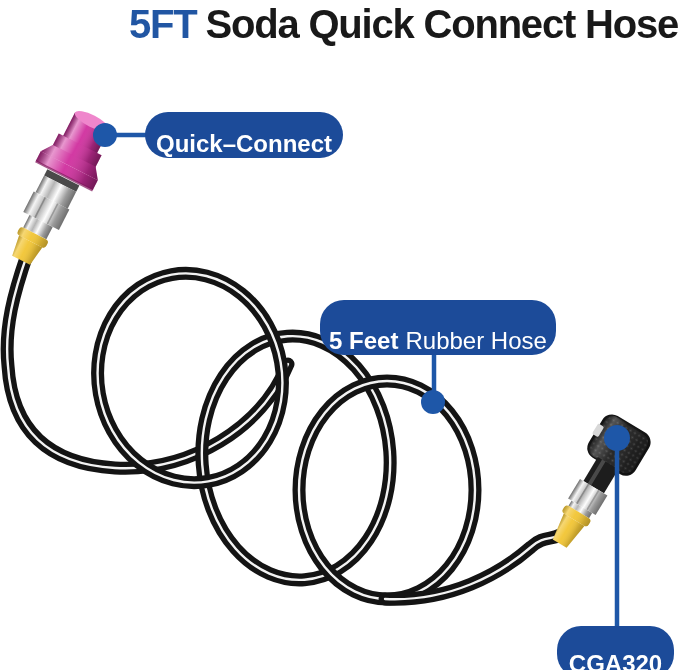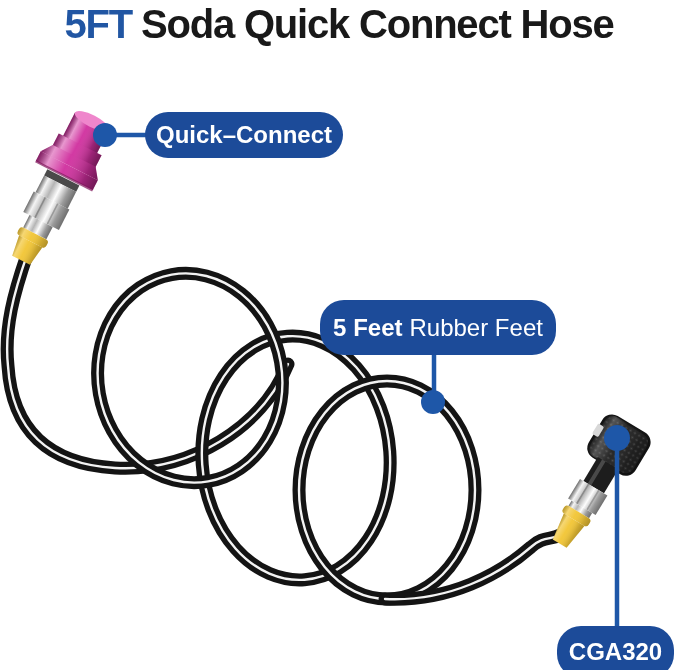--- a/index.html
+++ b/index.html
@@ -1,29 +1,29 @@
 <!DOCTYPE html>
 <html style="--label-pill-blue: #1c4b99; --callout-line-blue: #1e57a8; --title-accent-blue: #2156a3; --title-text-dark: #191919; --hose-black: #141414; --fitting-pink: #d02f9e; --fitting-yellow: #f2c637; --metal-silver: #c7c7c7; --knob-black: #232323;"><head>
 <meta charset="utf-8">
 <style>
   html,body{margin:0;padding:0;}
   body{
     width:679px;height:670px;position:relative;background:#ffffff;
     font-family:"Liberation Sans", sans-serif;overflow:hidden;
   }
   .title{
-    position:absolute;top:1px;left:0;width:678px;text-align:center;
+    position:absolute;top:1px;left:0;width:678px;text-align:right;
     font-size:40px;font-weight:700;letter-spacing:-1.2px;line-height:46px;
     white-space:nowrap;
   }
   .title .hl{color:var(--title-accent-blue);}
   .title .rest{color:var(--title-text-dark);margin-left:9px;}
   .stage{position:absolute;left:0;top:0;width:679px;height:670px;}
   .pill{
-    position:absolute;display:flex;align-items:center;justify-content:center;
+    position:absolute;display:flex;align-items:flex-end;justify-content:center;
     background:var(--label-pill-blue);color:#ffffff;border-radius:24px;
     font-weight:700;white-space:nowrap;
   }
   .pill-qc{left:145px;top:112px;width:198px;height:46px;font-size:24px;}
   .pill-hose{left:320px;top:274px;width:236px;height:55px;font-size:24px;margin-top:26px;}
   .pill-hose .b{font-weight:700;}
   .pill-hose .r{font-weight:400;margin-left:7px;}
   .pill-cga{left:557px;top:626px;width:117px;height:52px;font-size:24px;}
 </style>
 </head>
@@ -145,18 +145,18 @@
     <circle cx="617" cy="438" r="13"></circle>
   </g>
 </svg>
 
 <div class="pill pill-qc">
   <span>Quick–Connect</span>
 </div>
 
 <div class="pill pill-hose">
   <span class="b">5 Feet</span>
-  <span class="r">Rubber Feet</span>
+  <span class="r">Rubber Hose</span>
 </div>
 
 <div class="pill pill-cga">
   <span>CGA320</span>
 </div>
 
 </body></html>

